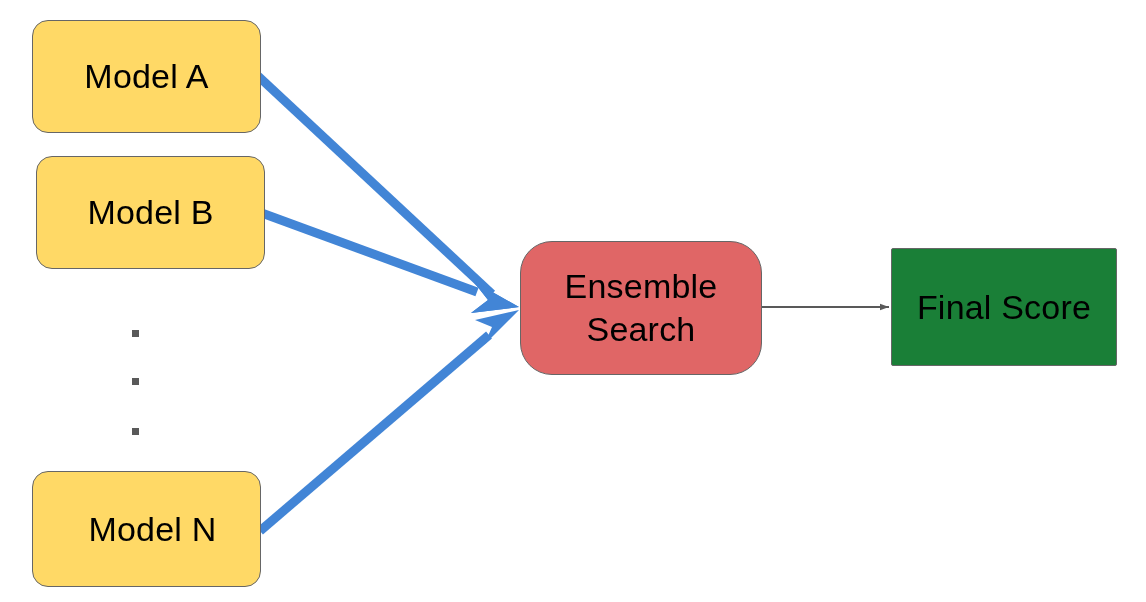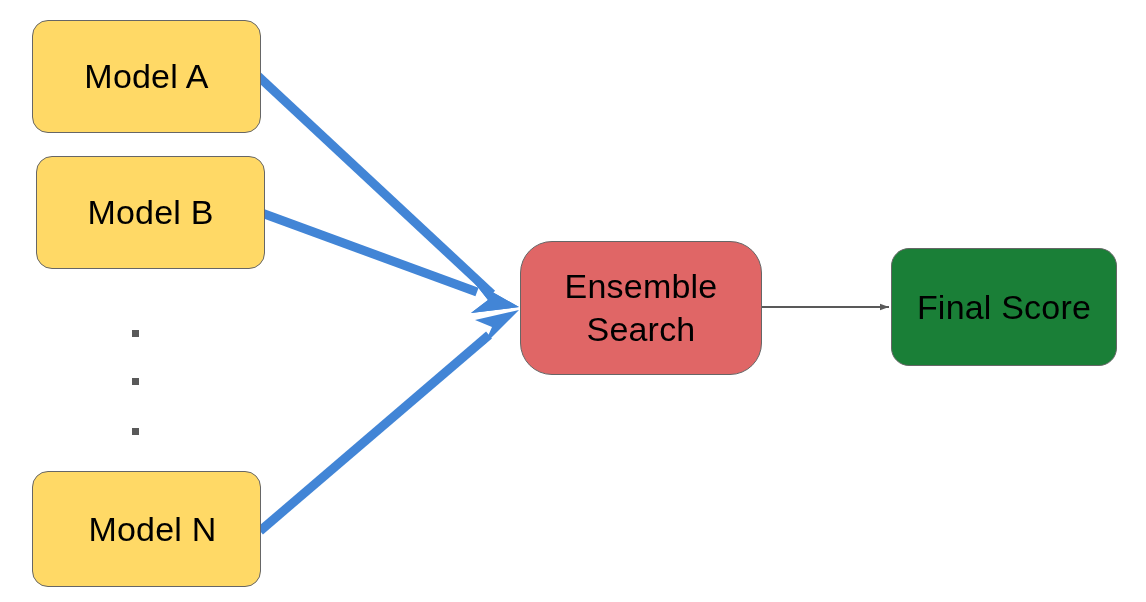--- a/index.html
+++ b/index.html
@@ -42,21 +42,21 @@
   }
   .node-model {
     background: #ffd966;
   }
   .node-ensemble {
     background: #e06666;
     border-radius: 32px;
   }
   .node-final {
     background: #1a7f37;
-    border-radius: 18px;
+    border-radius: 2px;
   }
   .ellipsis-dots {
     position: absolute;
     z-index: 2;
   }
   .ellipsis-dot {
     position: absolute;
     width: 7px;
     height: 7px;
     background: #595959;

